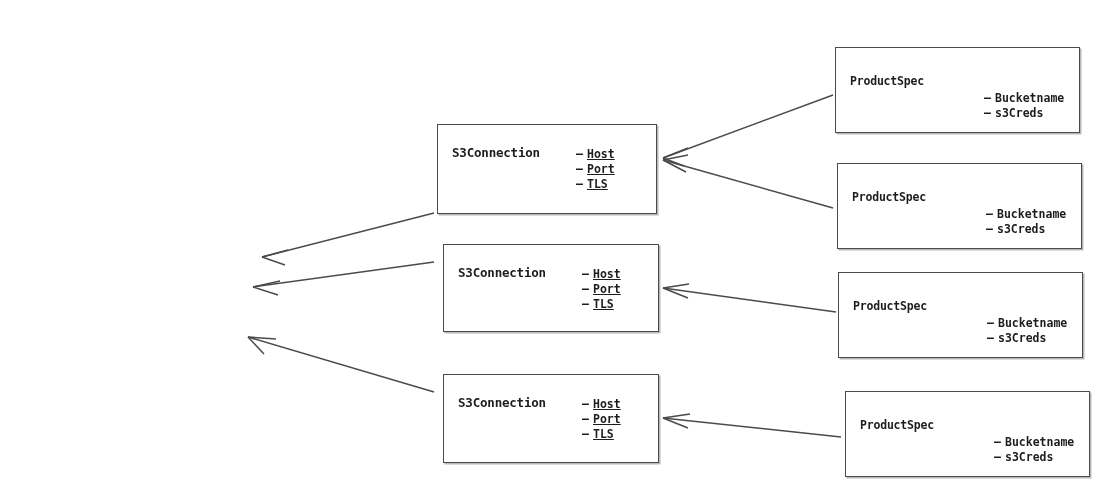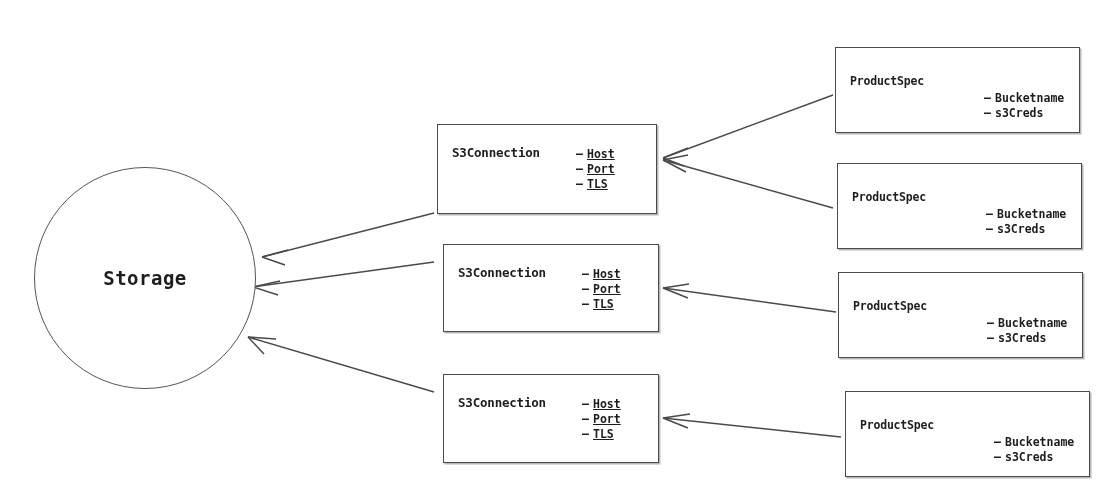--- a/index.html
+++ b/index.html
@@ -131,23 +131,20 @@
       <line x1="253" y1="287" x2="278" y2="295" stroke="#4a4a4a" stroke-width="1.5"></line>
     </g>
 
     <g>
       <line x1="434" y1="392" x2="248" y2="337" stroke="#4a4a4a" stroke-width="1.5"></line>
       <line x1="248" y1="337" x2="276" y2="339" stroke="#4a4a4a" stroke-width="1.5"></line>
       <line x1="248" y1="337" x2="264" y2="354" stroke="#4a4a4a" stroke-width="1.5"></line>
     </g>
   </svg>
 
-  <div class="circle-node" style="left:34px; top:167px; width:222px; height:222px;">
-    <span class="circle-label">Storage</span>
-  </div>
 
   <div class="node-box" style="left:437px; top:124px; width:220px; height:90px;">
     <span class="node-title">S3Connection</span>
     <span class="node-fields s3-fields">
       <span class="field-row"><span class="field-dash">–</span><span>Host</span></span>
       <span class="field-row"><span class="field-dash">–</span><span>Port</span></span>
       <span class="field-row"><span class="field-dash">–</span><span>TLS</span></span>
     </span>
   </div>
 

